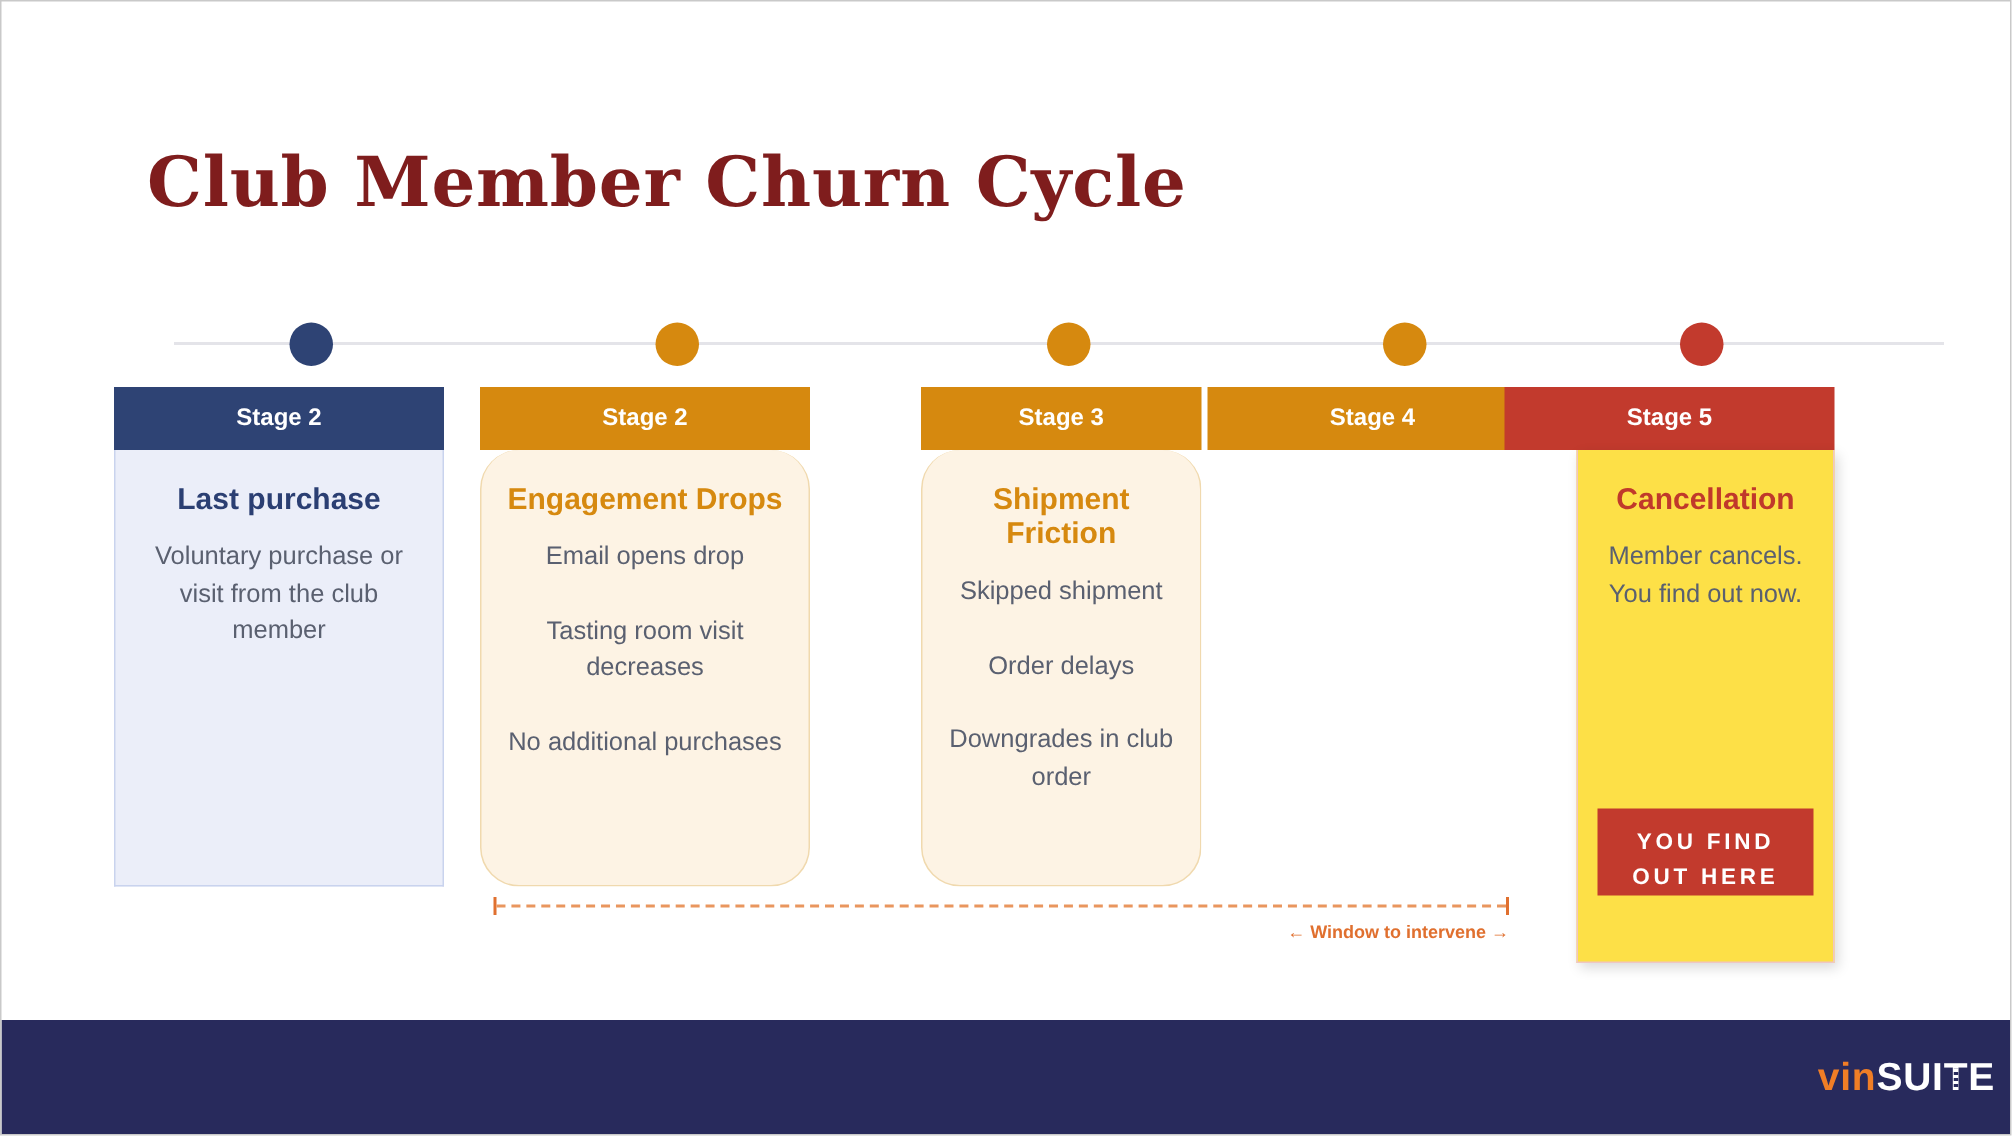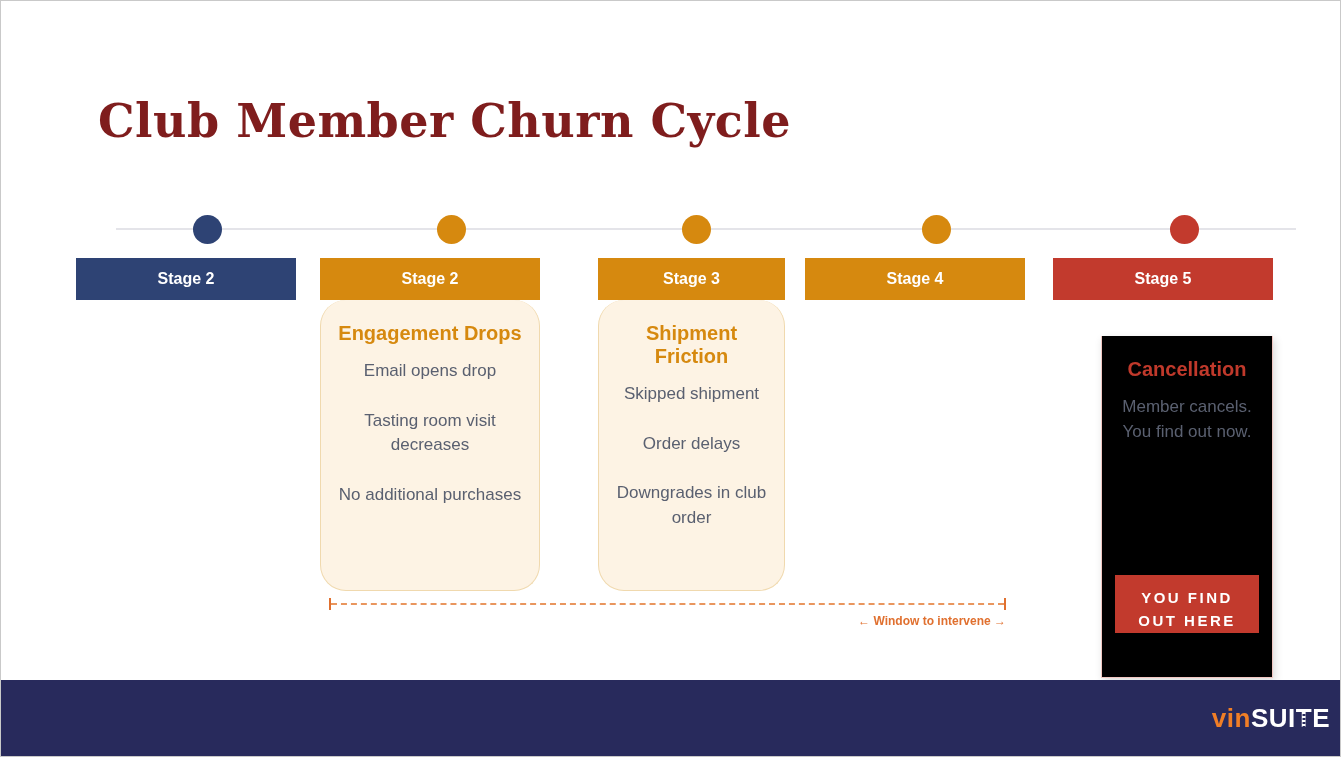--- a/index.html
+++ b/index.html
@@ -18,23 +18,23 @@
     position:absolute; left:115px; top:227px; width:1180px; height:2px;
     background:#e4e4e9;
   }
   
   .card {
     position:absolute; top:257px; width:220px;
     display:flex; flex-direction:column;
   }
   .card-1 { left:75px; }
   .card-2 { left:319px; }
-  .card-3 { left:564px;padding-left:33px; }
+  .card-3 { left:580px;padding-left:33px; }
   .card-4 { left:804px; }
-  .card-5 { left:1052px;gap:36px; }
+  .card-5 { left:1002px; }
   .dot {
     position:absolute; top:-43px; left:calc(50% + 21px - 14px);
     width:29px; height:29px; border-radius:50%;
   }
   .card-header {
     height:42px; display:flex; align-items:center; justify-content:center;
     color:#ffffff; font-weight:700; font-size:16px;
   }
   .card-body {
     height:291px; padding:16px 12px 0; text-align:center;
@@ -48,21 +48,21 @@
   .theme-navy  .card-header { background:#2e4374; }
   .theme-navy  .dot         { background:#2e4374; }
   .theme-navy  .card-body   { background:#ebeef9; border-color:#c9d3ee; }
   .theme-navy  .card-title  { color:#2b3f73; }
   .theme-orange .card-header { background:#d6890f; }
   .theme-orange .dot         { background:#d6890f; }
   .theme-orange .card-body   { background:#fdf3e4; border-color:#f0d9ae;border-radius:26px; }
   .theme-orange .card-title  { color:#d6890f; }
   .theme-red   .card-header { background:#c23a2d; }
   .theme-red   .dot         { background:#c23a2d; }
-  .theme-red   .card-body   { background:#000000; border-color:#f0c6c1;margin-left:48px; }
+  .theme-red   .card-body   { background:#fde047; border-color:#f0c6c1;margin-left:48px; }
   .theme-red   .card-title  { color:#c0392b; }
   .find-out-button {
     position:absolute; left:13px; right:13px; bottom:44px; height:58px;
     background:#c23a2d; color:#ffffff; border:none; cursor:pointer;
     font-family:inherit; font-weight:700; font-size:15px; letter-spacing:2.5px;
     line-height:1.5; text-transform:uppercase; padding:12px 10px;
   }
   
   .intervene-bracket {
     position:absolute; left:328px; top:597px; width:677px; height:12px;
@@ -100,20 +100,26 @@
 <div class="slide">
 
   <h1 class="page-title">Club Member Churn Cycle</h1>
 
   <div class="timeline-line"></div>
 
   <div class="card card-1 theme-navy">
     <span class="dot"></span>
     <div class="card-header">
       <span>Stage 2</span>
+    </div>
+    <div class="card-body">
+      <div class="card-title">Last purchase</div>
+      <div class="card-items">
+          <p>Voluntary purchase or visit from the club member</p>
+        </div>
     </div>
   </div>
 
   <div class="card card-2 theme-orange">
     <span class="dot"></span>
     <div class="card-header">
       <span>Stage 2</span>
     </div>
     <div class="card-body">
       <div class="card-title">Engagement Drops</div>

